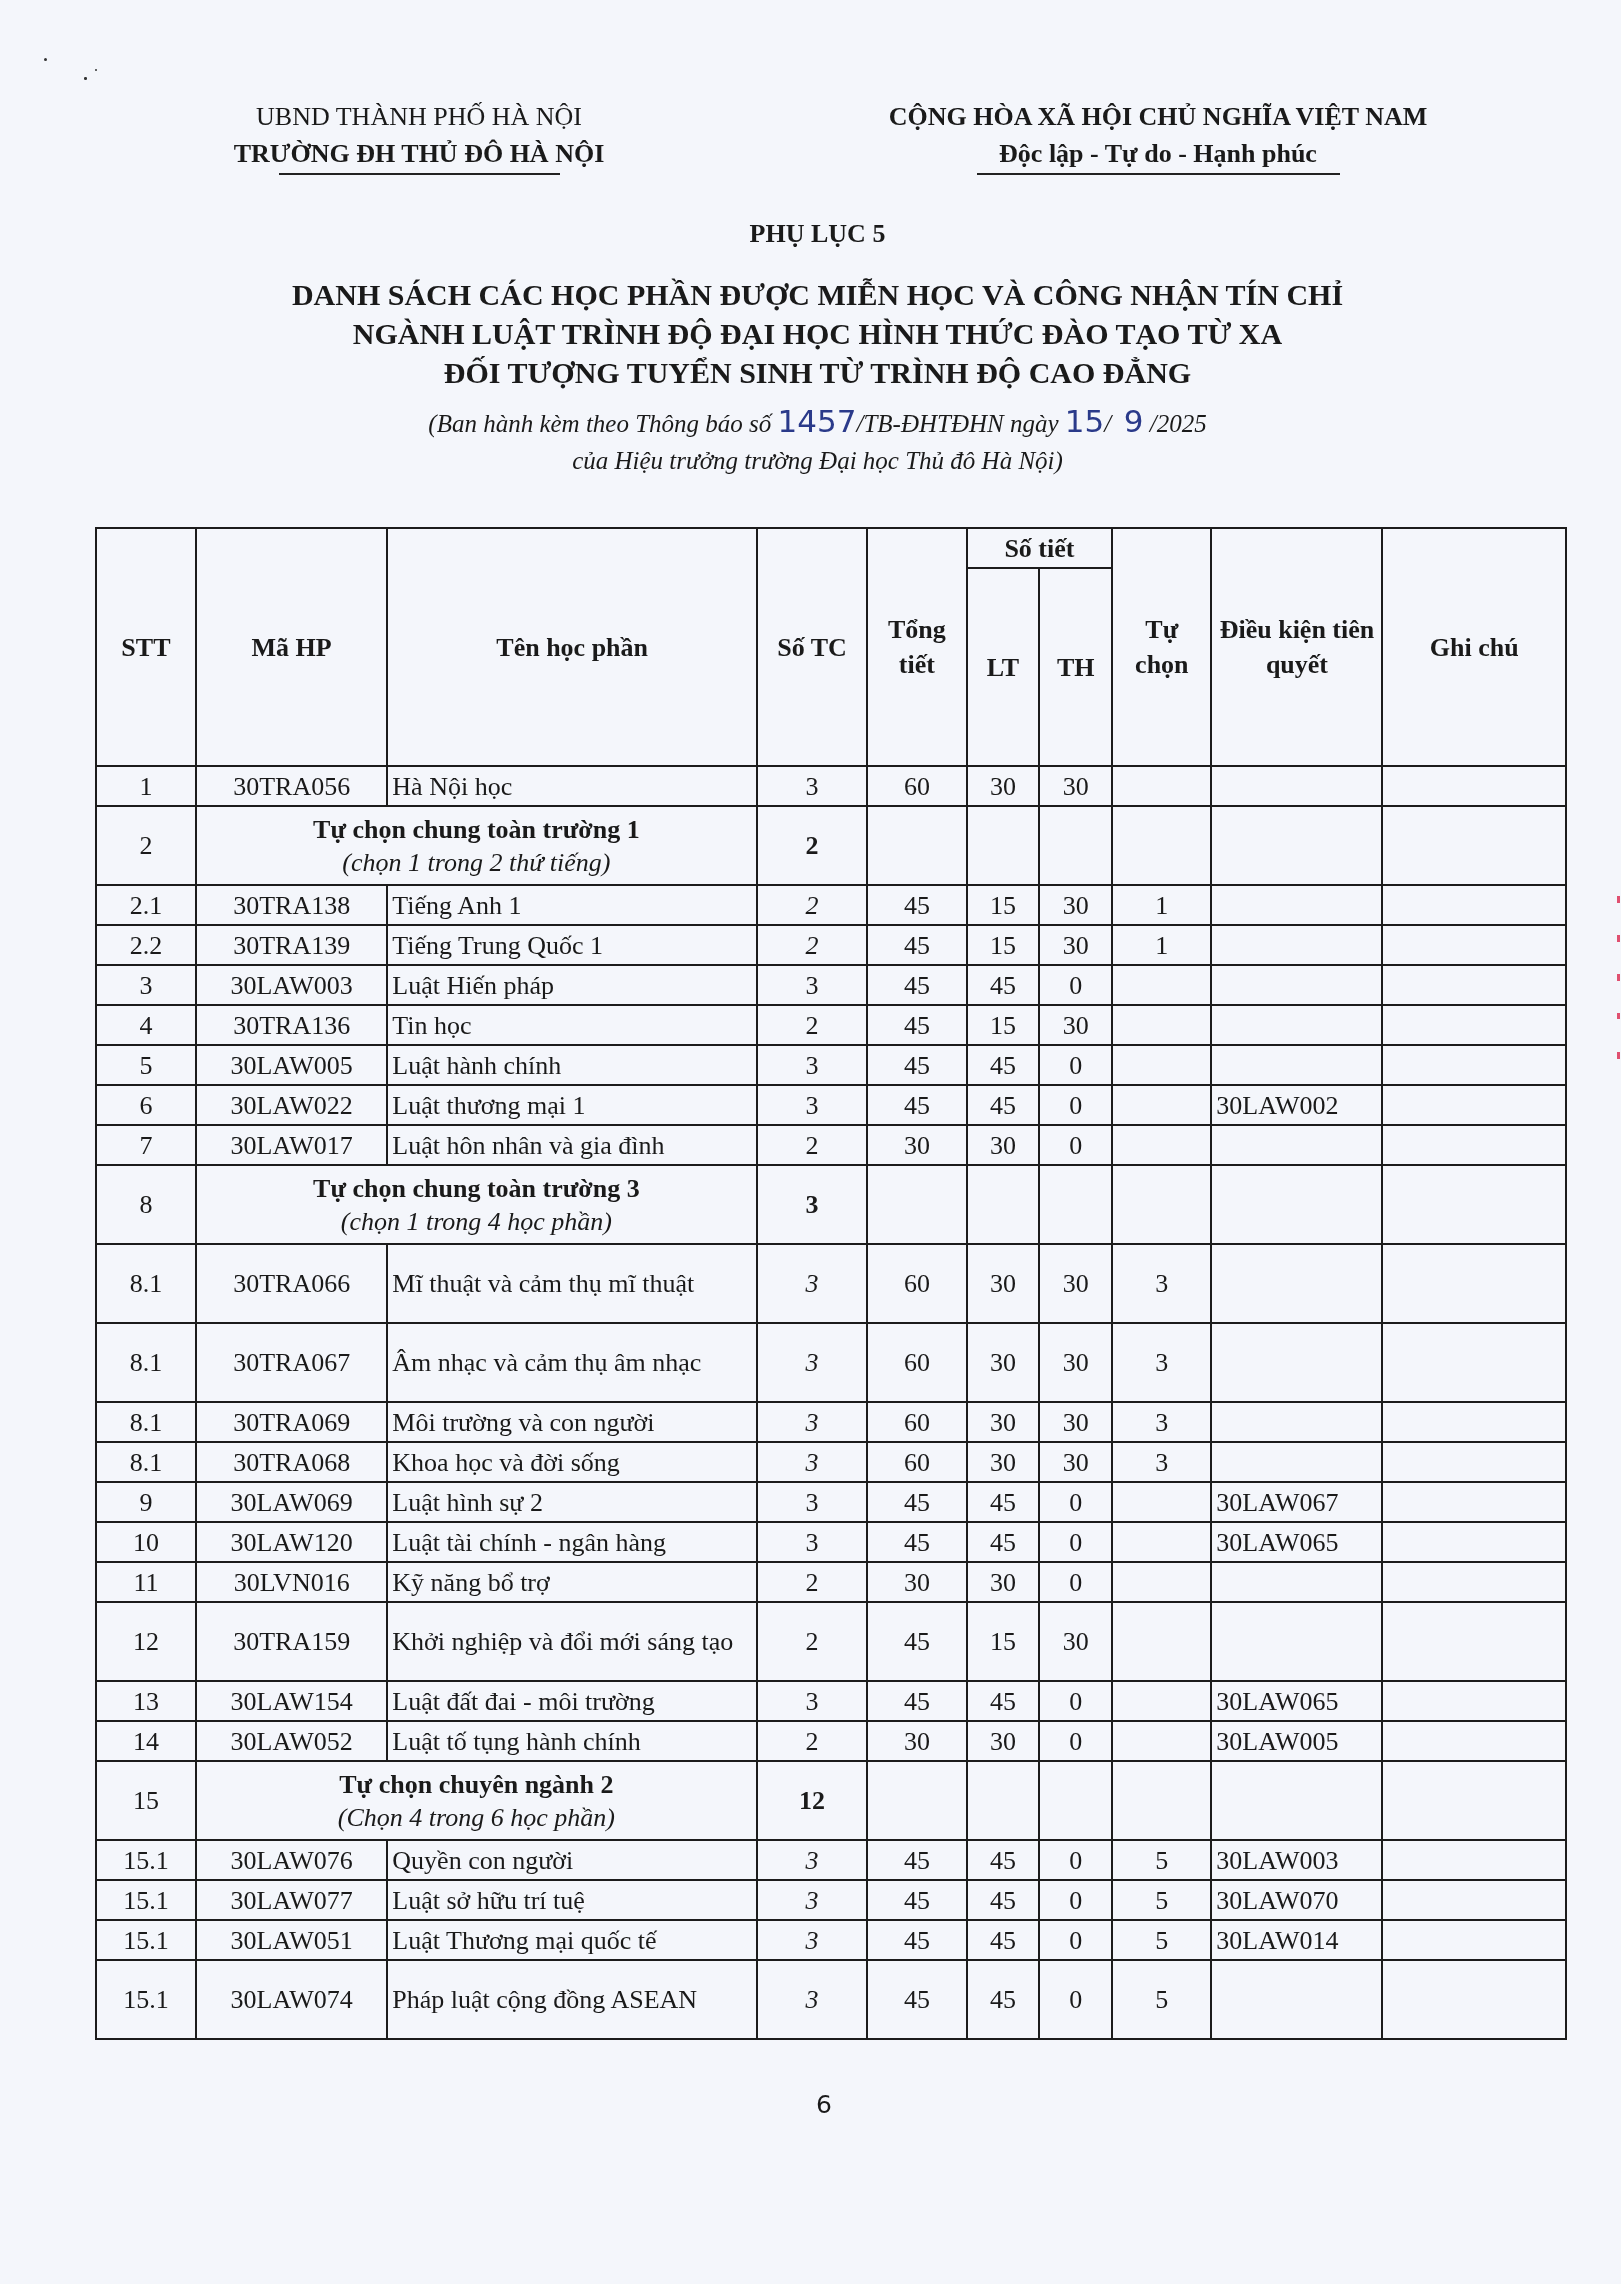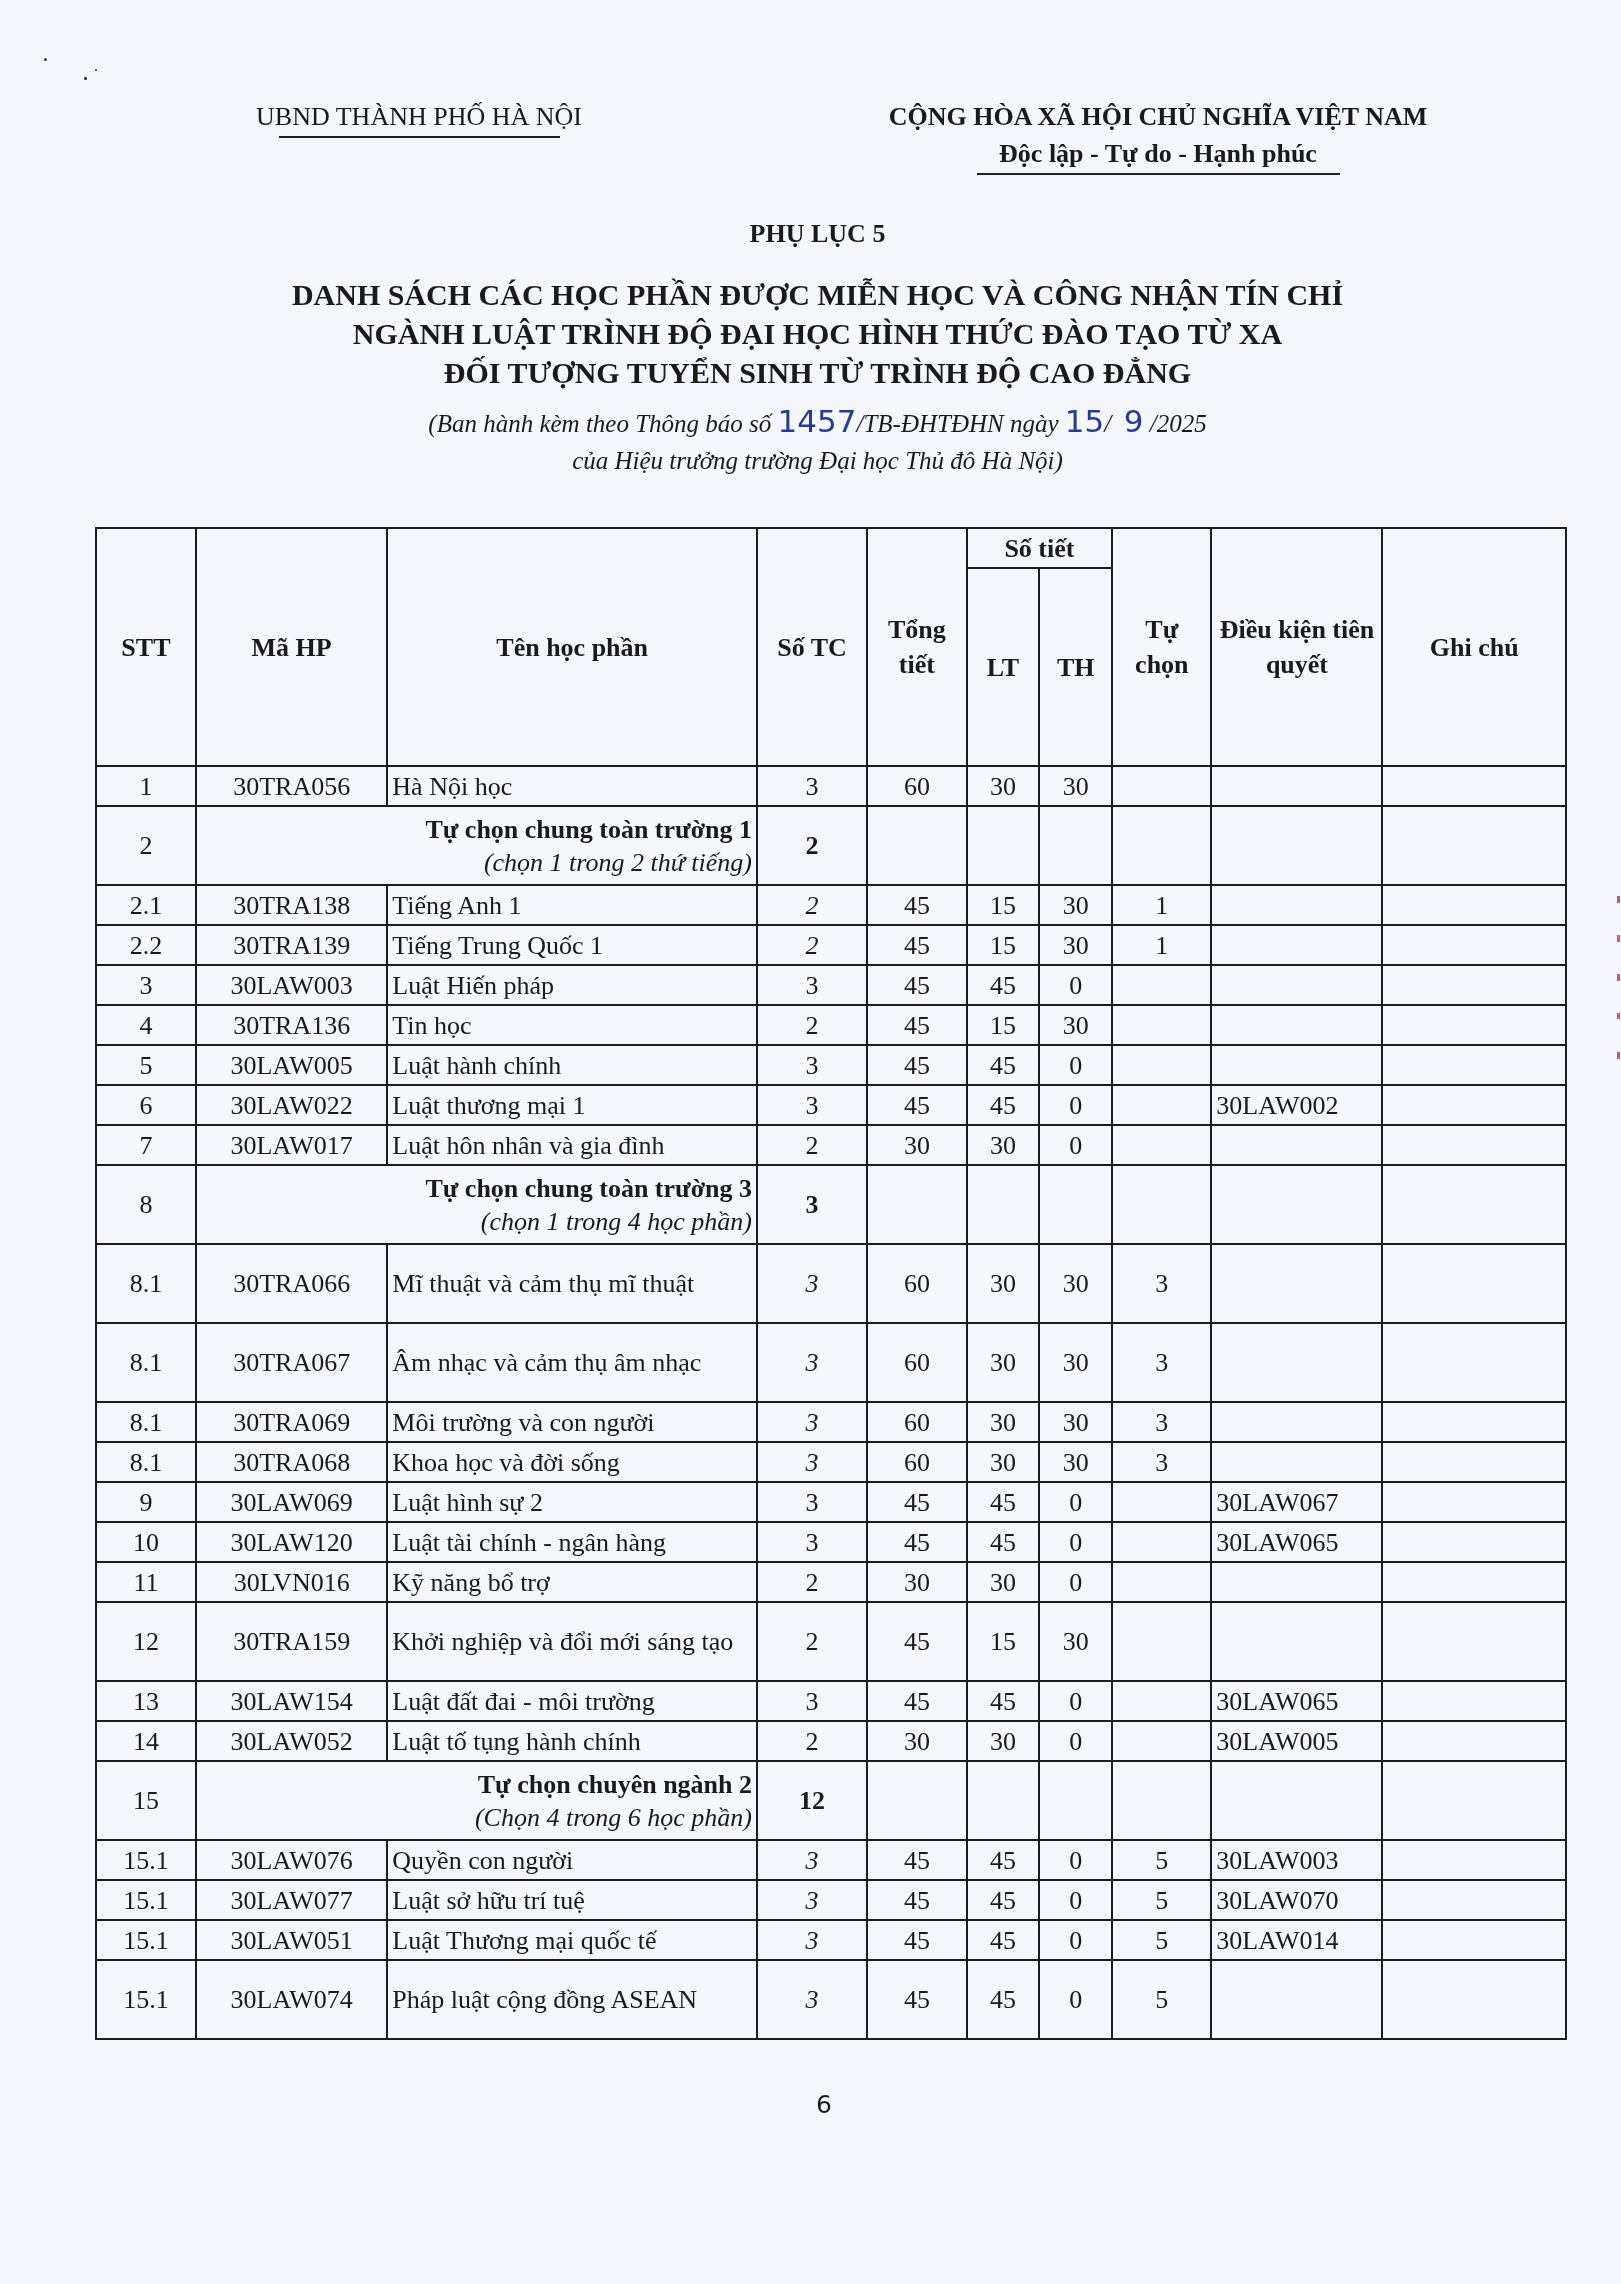--- a/index.html
+++ b/index.html
@@ -50,40 +50,41 @@
   .c-lt { width: 65px; text-align: center; margin-left: 43px; }
   .c-th { width: 65px; text-align: center; }
   .c-opt { width: 92px; text-align: center; }
   .c-pre { width: 164px; text-align: left; }
   .c-note { width: 183px; text-align: center; }
   tr.h-top th { height: 38px; }
   tr.h-bot th { height: 196px; }
   tr.r td { height: 38px; line-height: 33px; }
   tr.tall td { height: 77px; }
   tr.xtall td { height: 77px; }
-  .group-title { text-align: right; line-height: 37px; }
+  .group-title { text-align: center; line-height: 37px; }
   .group-title .gt { font-weight: bold; display: block; }
   .group-title .gs { font-style: italic; display: block; }
   .italic { font-style: italic; }
   .pagenum {
     position: absolute; left: 811px; top: 2090px; width: 26px; text-align: center;
     font-family: "DejaVu Sans", sans-serif; font-size: 25px;
   }
   .redmarks { position: absolute; left: 1617px; top: 896px; width: 2.6px; height: 183px;
     background: repeating-linear-gradient(#e05070 0 6.5px, transparent 6.5px 39px); }
 </style>
 </head>
 <body>
 
 <div class="speck" style="left:44px;top:58px;width:3.3px;height:3.3px;"></div>
 <div class="speck" style="left:84px;top:77px;width:2.6px;height:2.6px;"></div>
 <div class="speck" style="left:95px;top:69px;width:2px;height:2px;"></div>
 
 <div class="header-left">
   <div class="agency">UBND THÀNH PHỐ HÀ NỘI</div>
+  <div class="school">TRƯỜNG ĐH THỦ ĐÔ HÀ NỘI</div>
   <div class="rule"></div>
 </div>
 
 <div class="header-right">
   <div>CỘNG HÒA XÃ HỘI CHỦ NGHĨA VIỆT NAM</div>
   <div>Độc lập - Tự do - Hạnh phúc</div>
   <div class="rule"></div>
 </div>
 
 <div class="title-block">

